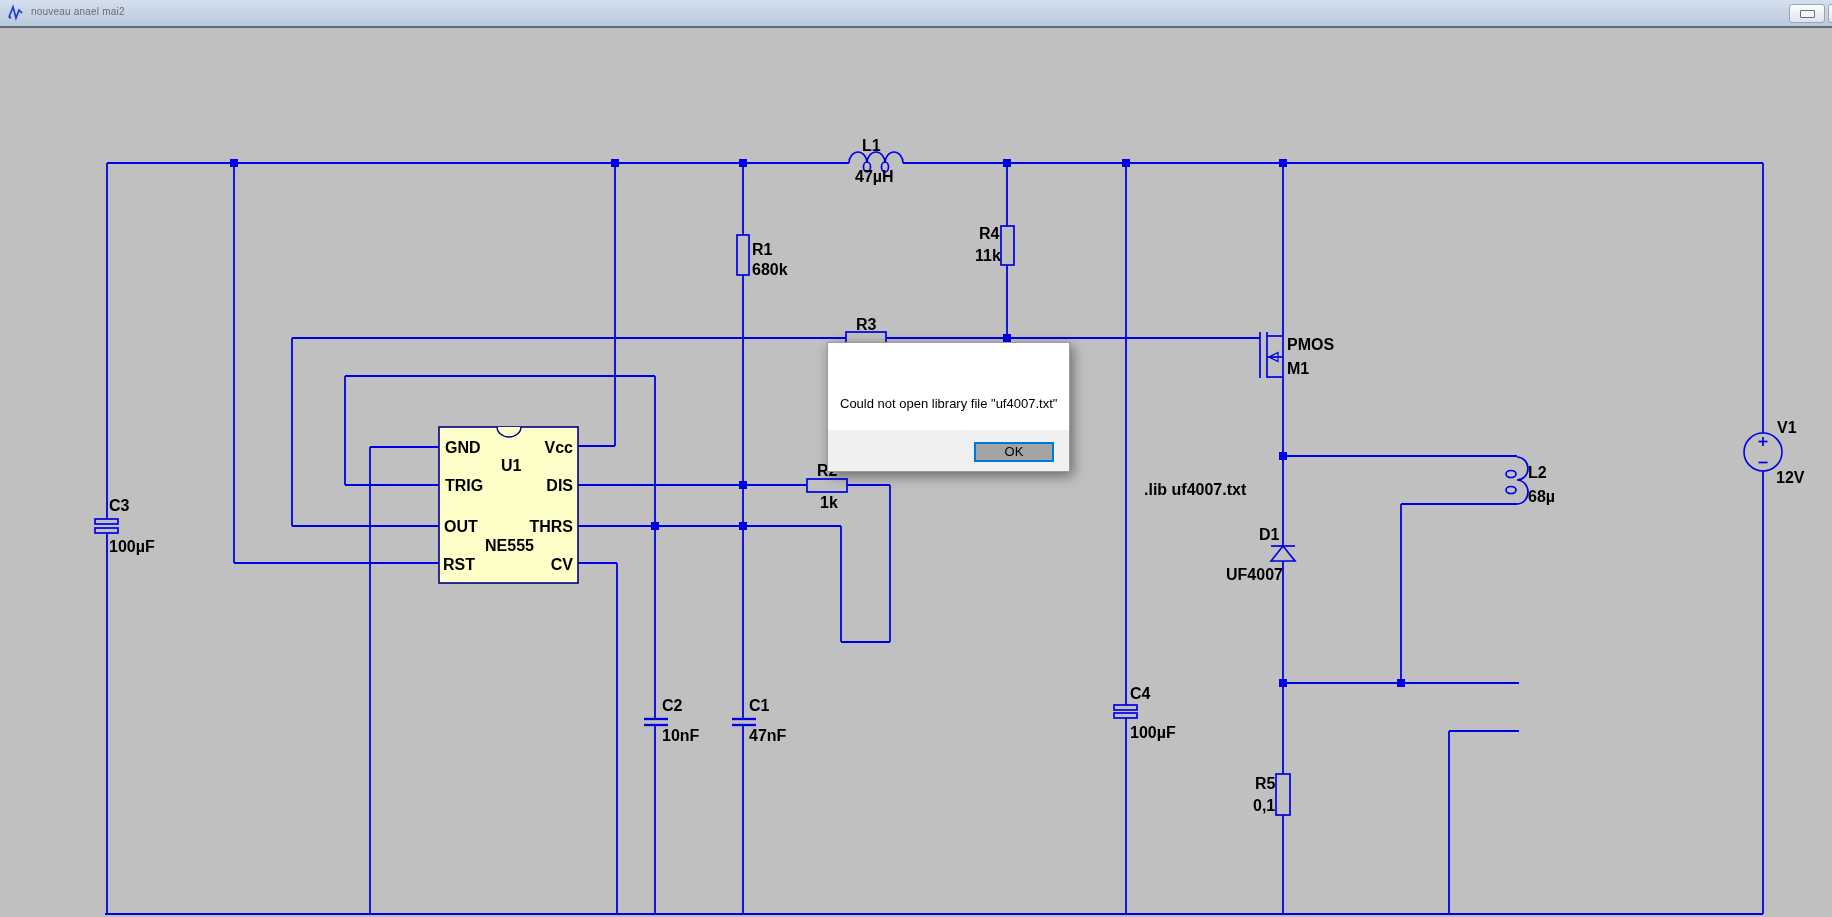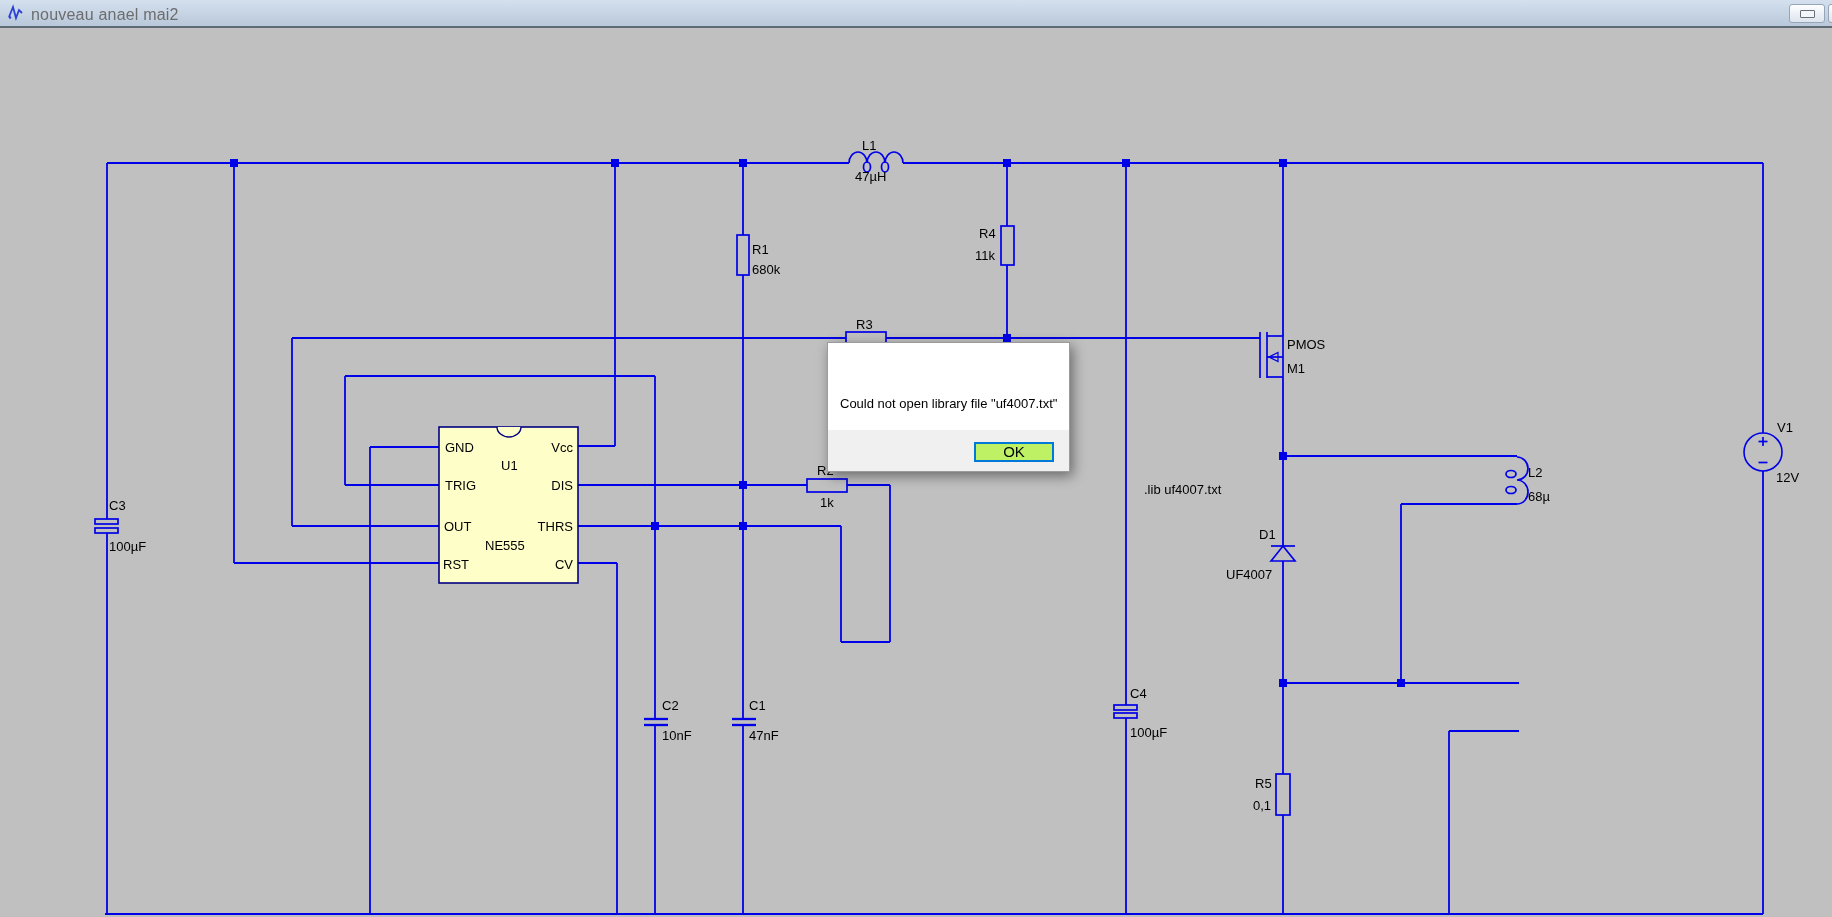--- a/index.html
+++ b/index.html
@@ -2,42 +2,42 @@
 <html><head>
 <meta charset="utf-8">
 <style>
   html,body{margin:0;padding:0;}
   body{width:1832px;height:917px;overflow:hidden;font-family:"Liberation Sans",sans-serif;background:#c0c0c0;position:relative;}
   
   .titlebar{position:absolute;left:0;top:0;width:1832px;height:26px;
     background:linear-gradient(#d4e0ee,#b9c8da);z-index:60;}
   .titlebar-sep{position:absolute;left:0;top:26px;width:1832px;height:2px;background:#5e6a76;z-index:60;}
   .app-icon{position:absolute;left:7px;top:4px;width:18px;height:18px;}
-  .win-title{position:absolute;left:31px;top:6px;font-size:16px;color:#6d6d6d;letter-spacing:.2px;}
+  .win-title{position:absolute;left:31px;top:6px;font-size:10px;color:#6d6d6d;letter-spacing:.2px;}
   .win-btn{position:absolute;top:4px;width:36px;height:19px;border:1px solid #97a5b9;border-radius:3px;
     background:linear-gradient(#fdfeff,#dde4ee);box-sizing:border-box;}
   .win-btn.main{right:7px;}
   .win-btn.sliver{right:-30px;}
   .win-btn .glyph{position:absolute;left:10px;top:5px;width:13px;height:6px;border:1.5px solid #6a6f77;
     border-radius:1px;background:#f4f6f9;}
   
   .canvas{position:absolute;left:0;top:28px;width:1832px;height:889px;background:#c0c0c0;}
   svg.sch{position:absolute;left:0;top:0;z-index:1;}
-  .lbl{position:absolute;font-weight:normal;font-size:13px;line-height:17px;color:#000;white-space:nowrap;z-index:5;}
+  .lbl{position:absolute;font-weight:bold;font-size:16px;line-height:17px;color:#000;white-space:nowrap;z-index:5;}
   .pin-r{width:83px;text-align:right;}
   
   .dialog{position:absolute;left:827px;top:342px;width:243px;height:130px;background:#fff;
     border:1px solid #9b9b9b;box-shadow:3px 4px 12px rgba(0,0,0,.45);z-index:50;box-sizing:border-box;}
   .dialog-title{position:absolute;left:13px;top:8px;font-size:13px;color:#000;}
   .dialog-close{position:absolute;right:0;top:0;width:34px;height:27px;text-align:center;
     font-size:14px;line-height:27px;color:#1b1b1b;}
   .dialog-msg{position:absolute;left:12px;top:53px;font-size:13px;color:#000;}
   .dialog-footer{position:absolute;left:0;bottom:0;width:100%;height:41px;background:#f0f0f0;}
-  .ok-btn{position:absolute;left:146px;top:99px;width:80px;height:20px;background:#bef264;
-    border:2px solid #0078d7;box-sizing:border-box;text-align:center;font-size:15px;line-height:16px;color:#000;}
+  .ok-btn{position:absolute;left:146px;top:99px;width:80px;height:20px;background:#a3a3a3;
+    border:2px solid #0078d7;box-sizing:border-box;text-align:center;font-size:13px;line-height:16px;color:#000;}
 </style>
 </head>
 <body>
 
 <div class="canvas">
   <svg class="sch" width="1832" height="889" viewBox="0 28 1832 889">
     <g stroke="#0000e8" stroke-width="1.8" fill="none">
 
       <line x1="107" y1="163" x2="849" y2="163"></line>
         <line x1="903" y1="163" x2="1763" y2="163"></line>

